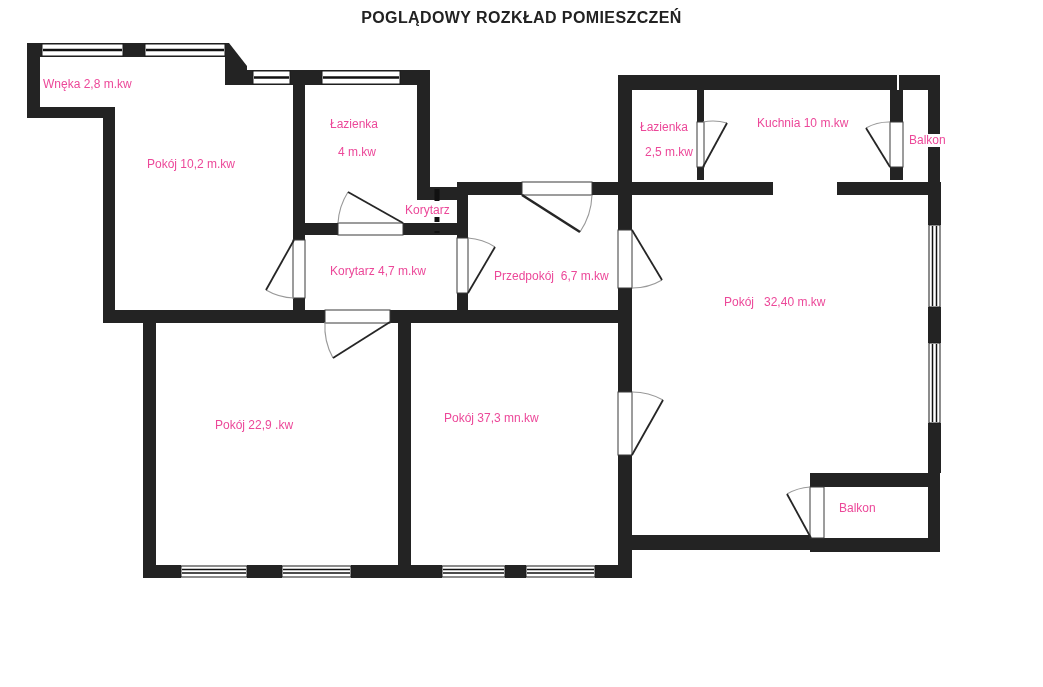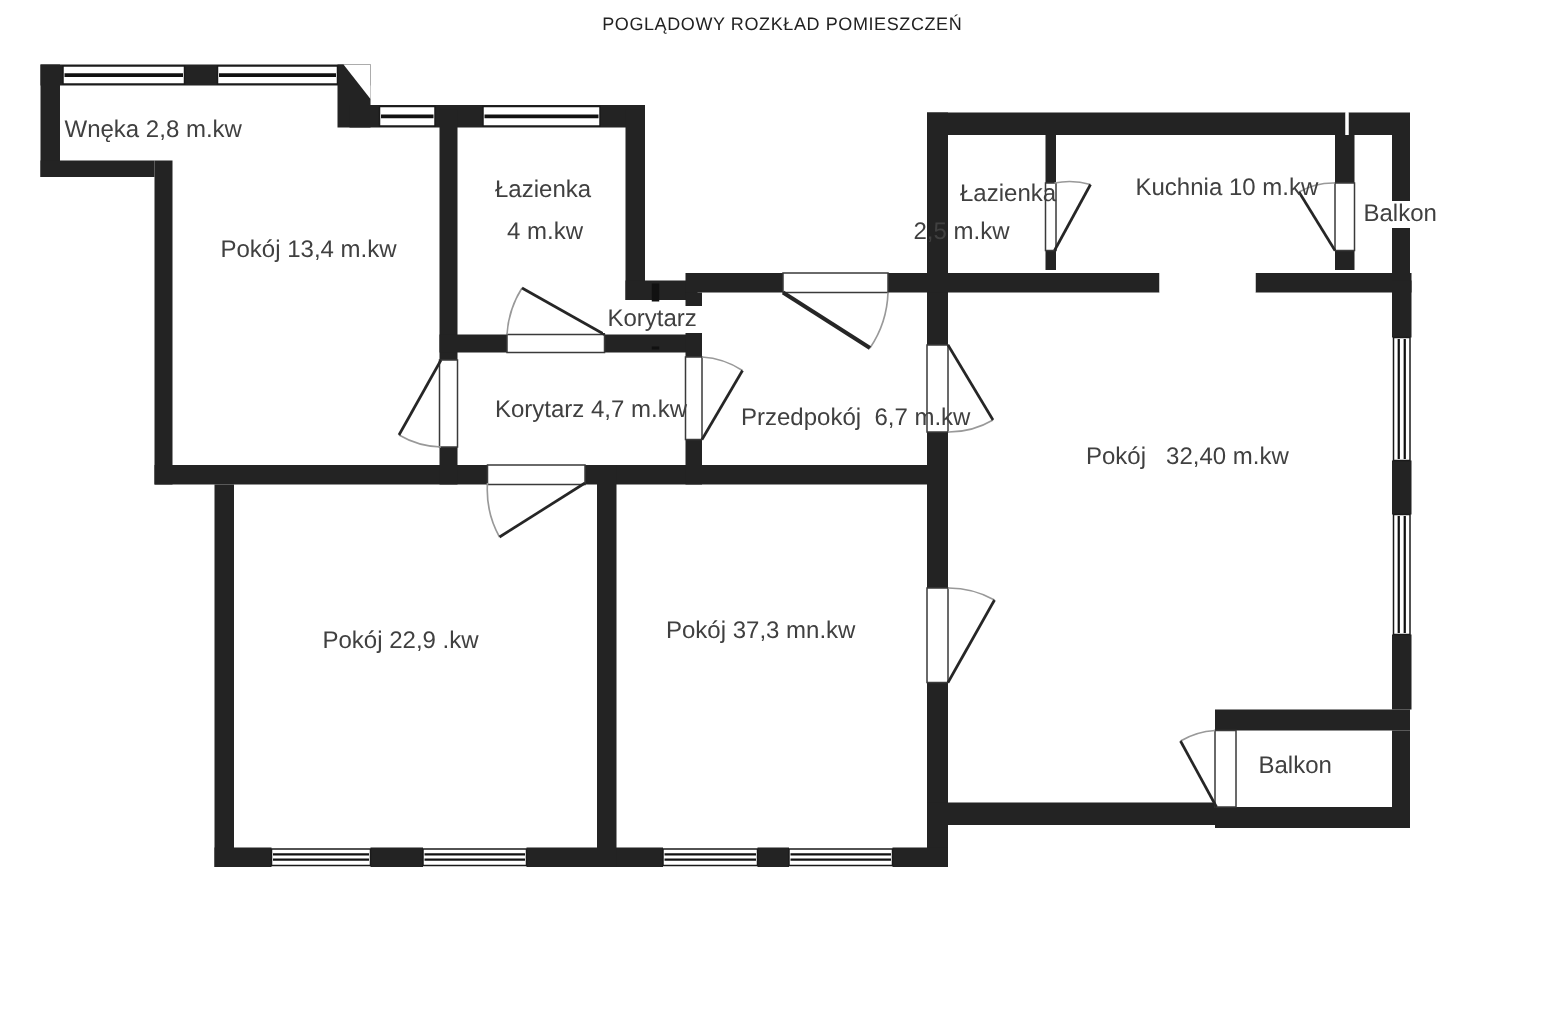--- a/index.html
+++ b/index.html
@@ -1,22 +1,22 @@
 <!DOCTYPE html>
 <html><head>
 <meta charset="utf-8">
 <style>
   html,body{margin:0;padding:0;background:#ffffff;}
   #stage{position:relative;width:1043px;height:687px;background:#fff;overflow:hidden;
          font-family:"Liberation Sans", sans-serif;}
   #plan-svg{position:absolute;left:0;top:0;}
-  .lbl{position:absolute;font-size:16px;color:#404040;white-space:pre;line-height:1.1;}
+  .lbl{position:absolute;font-size:12px;color:#ec4899;white-space:pre;line-height:1.1;}
   .lbl.bg{background:#fff;padding:0 3px;}
   #title{position:absolute;left:0;right:0;top:9px;text-align:center;
-         font-size:12px;font-weight:400;letter-spacing:.4px;color:#222;}
+         font-size:16px;font-weight:700;letter-spacing:.4px;color:#222;}
 </style>
 </head>
 <body>
 
 <div id="stage">
 
   <svg id="plan-svg" width="1043" height="687" viewBox="0 0 1043 687">
 
     <g fill="#232323" stroke="none">
 
@@ -153,27 +153,27 @@
       <line x1="890" y1="167" x2="866" y2="128"></line>
       <line x1="811" y1="538" x2="787" y2="494"></line>
     </g>
 
     <line x1="437" y1="189" x2="437" y2="233" stroke="#111111" stroke-width="5" stroke-dasharray="12 9"></line>
   </svg>
 
   <div id="title">POGLĄDOWY ROZKŁAD POMIESZCZEŃ</div>
 
   <div class="lbl" style="left:43px;top:78px">Wnęka 2,8 m.kw</div>
-  <div class="lbl" style="left:147px;top:158px">Pokój 13,4 m.kw</div>
+  <div class="lbl" style="left:147px;top:158px">Pokój 10,2 m.kw</div>
   <div class="lbl" style="left:330px;top:118px">Łazienka</div>
   <div class="lbl" style="left:338px;top:146px">4 m.kw</div>
   <div class="lbl bg" style="left:402px;top:204px">Korytarz</div>
   <div class="lbl" style="left:330px;top:265px">Korytarz 4,7 m.kw</div>
   <div class="lbl" style="left:494px;top:270px">Przedpokój  6,7 m.kw</div>
   <div class="lbl" style="left:640px;top:121px">Łazienka</div>
-  <div class="lbl" style="left:609px;top:146px">2,5 m.kw</div>
+  <div class="lbl" style="left:645px;top:146px">2,5 m.kw</div>
   <div class="lbl" style="left:757px;top:117px">Kuchnia 10 m.kw</div>
   <div class="lbl bg" style="left:906px;top:134px">Balkon</div>
   <div class="lbl" style="left:724px;top:296px">Pokój   32,40 m.kw</div>
   <div class="lbl" style="left:215px;top:419px">Pokój 22,9 .kw</div>
   <div class="lbl" style="left:444px;top:412px">Pokój 37,3 mn.kw</div>
   <div class="lbl" style="left:839px;top:502px">Balkon</div>
 </div>
 
 </body></html>

